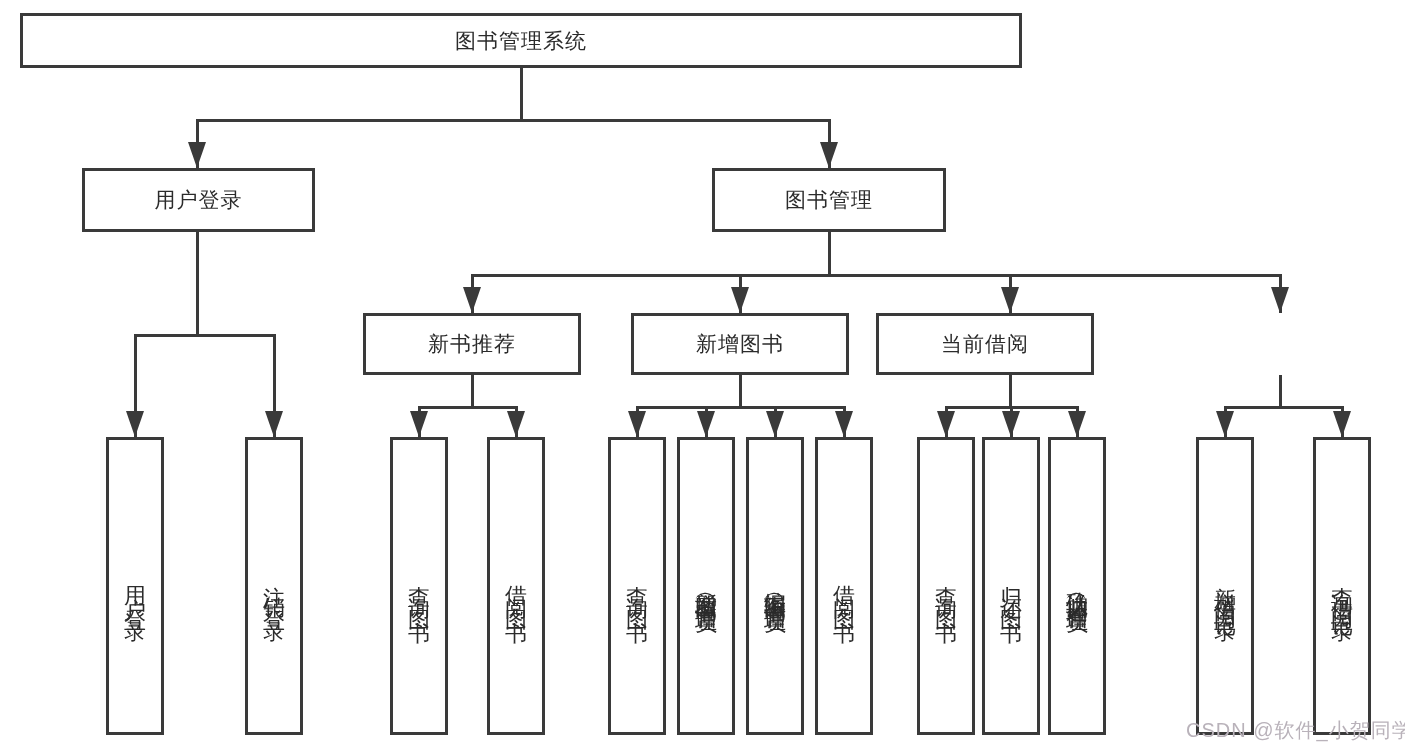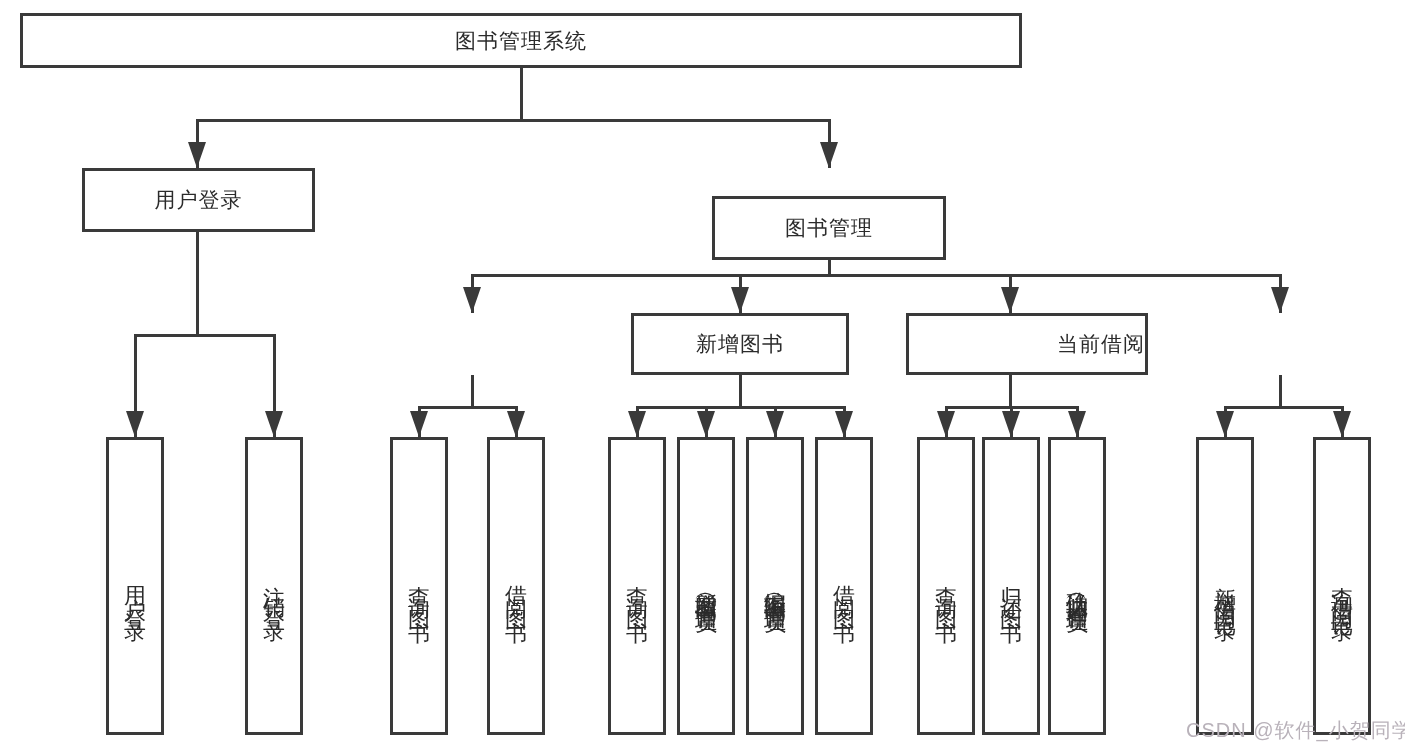--- a/index.html
+++ b/index.html
@@ -83,30 +83,33 @@
 <div class="stage">
 
   <div class="hbox" style="left:20px; top:13px; width:1002px; height:55px;">
     <span>图书管理系统</span>
   </div>
 
   <div class="hbox" style="left:82px; top:168px; width:233px; height:64px;">
     <span>用户登录</span>
   </div>
 
-  <div class="hbox" style="left:712px; top:168px; width:234px; height:64px;margin-top:28px;">
+  <div class="hbox" style="left:712px; top:168px; width:234px; height:64px;">
     <span>图书管理</span>
   </div>
 
+  <div class="hbox" style="left:363px; top:313px; width:218px; height:62px;">
+    <span>新书推荐</span>
+  </div>
 
   <div class="hbox" style="left:631px; top:313px; width:218px; height:62px;">
     <span>新增图书</span>
   </div>
 
-  <div class="hbox" style="left:906px; top:313px; width:242px; height:62px;justify-content:flex-end;">
+  <div class="hbox" style="left:876px; top:313px; width:218px; height:62px;">
     <span>当前借阅</span>
   </div>
 
 
   <div class="vbox ls12" style="left:106px;">
     <span>用户登录</span>
   </div>
   <div class="vbox ls12" style="left:245px;">
     <span>注销登录</span>
   </div>

